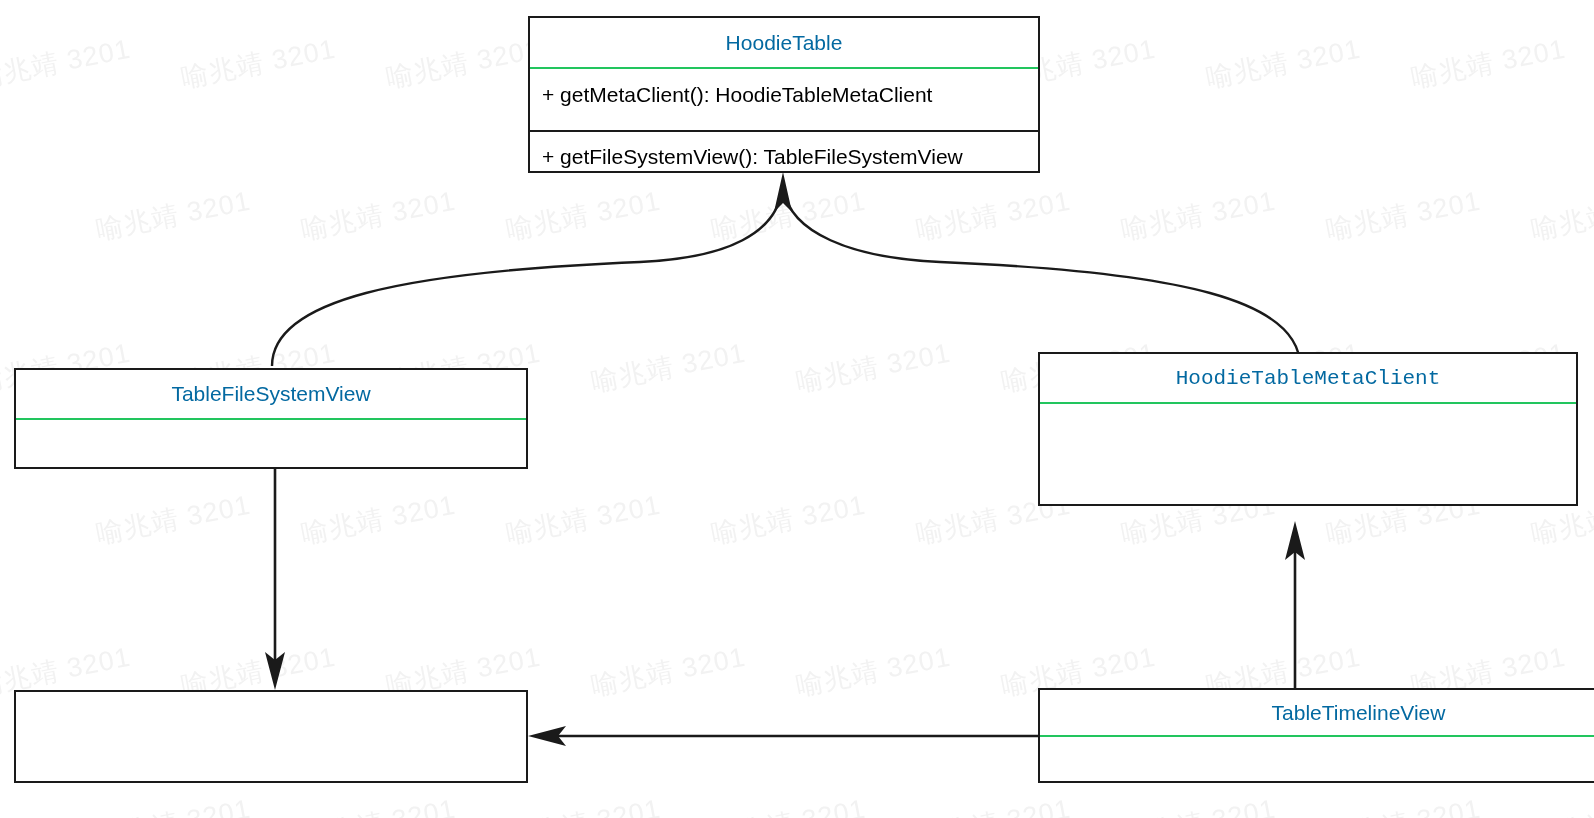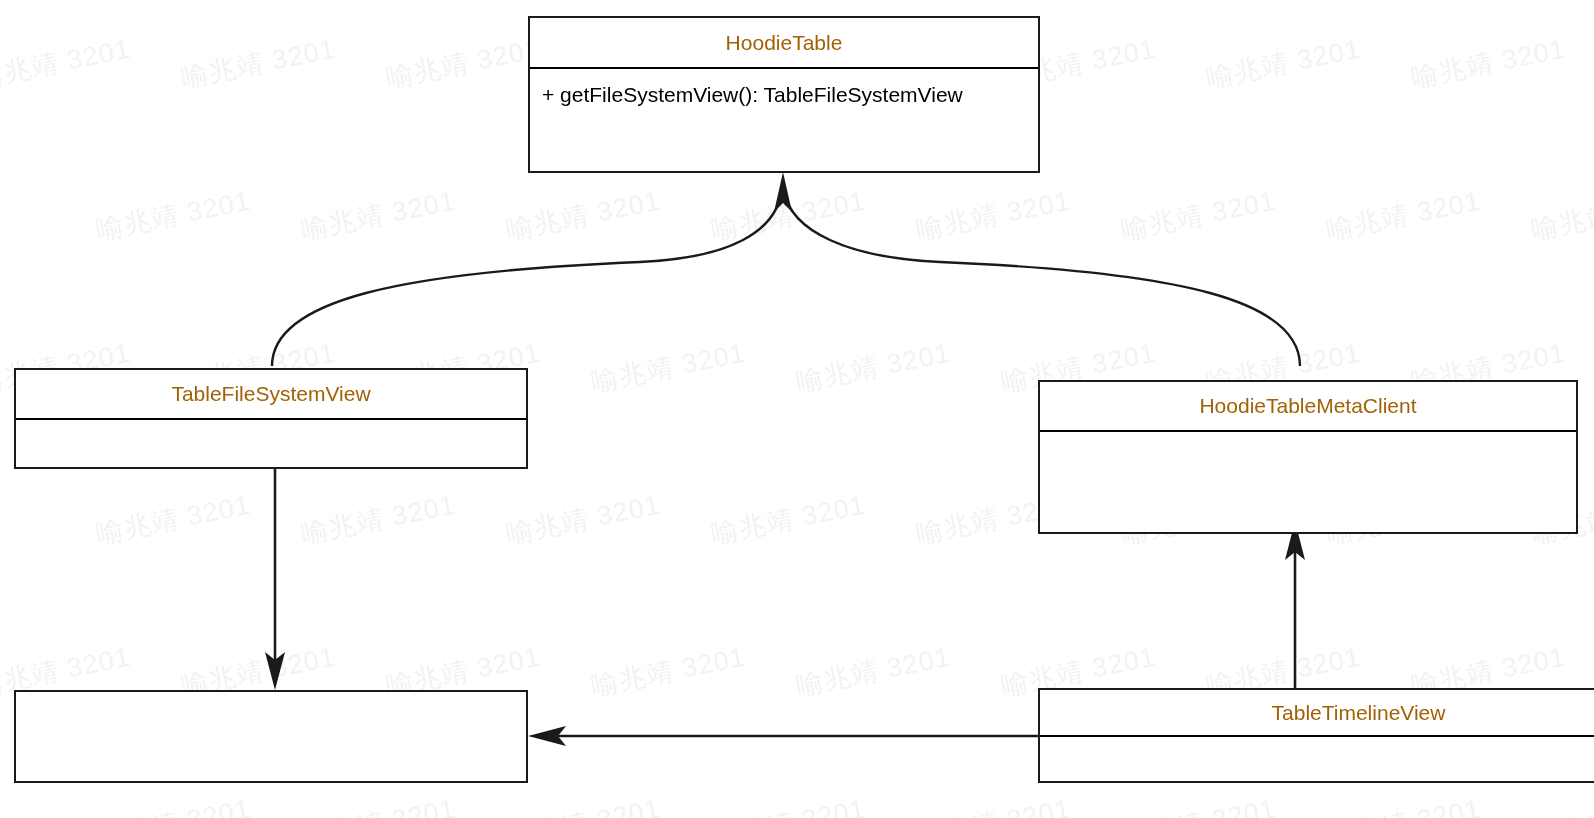--- a/index.html
+++ b/index.html
@@ -53,23 +53,23 @@
     box-sizing: border-box;
     border: 2px solid #1a1a1a;
     background: #ffffff;
     z-index: 3;
   }
   .uml-name {
     box-sizing: border-box;
     display: flex;
     align-items: center;
     justify-content: center;
-    border-bottom: 2px solid #000000;
+    border-bottom: 2px solid #22c55e;
     font-size: 21px;
-    color: #a16207;
+    color: #0369a1;
     text-align: center;
     padding: 16px 8px;
   }
   .uml-members {
     box-sizing: border-box;
   }
   .uml-member {
     box-sizing: border-box;
     display: flex;
     align-items: center;
@@ -88,21 +88,21 @@
 
   
   #class-hoodie-table       { left: 528px; top: 16px;  width: 512px; height: 157px; }
   #class-hoodie-table .uml-name    { height: 51px; }
   #class-hoodie-table .uml-member  { height: 51px; }
 
   #class-table-file-system-view { left: 14px;  top: 368px; width: 514px; height: 101px; }
   #class-table-file-system-view .uml-name { height: 50px; }
   #class-table-file-system-view .uml-members.empty { height: 47px; }
 
-  #class-hoodie-table-meta-client { left: 1038px; top: 380px; width: 540px; height: 154px; }
+  #class-hoodie-table-meta-client { left: 1038px; top: 352px; width: 540px; height: 154px; font-family: Liberation Mono, monospace; }
   #class-hoodie-table-meta-client .uml-name   { height: 50px; }
   #class-hoodie-table-meta-client .uml-member { height: 50px; }
 
   #class-embedded-timeline-service { left: 14px; top: 690px; width: 514px; height: 93px; }
   #class-embedded-timeline-service .uml-name { height: 46px; }
   #class-embedded-timeline-service .uml-members.empty { height: 43px; }
 
   #class-table-timeline-view { left: 1038px; top: 688px; width: 641px; height: 95px; }
   #class-table-timeline-view .uml-name { height: 47px; }
   #class-table-timeline-view .uml-members.empty { height: 44px; }
@@ -197,20 +197,21 @@
 
     <g>
       <line x1="1578" y1="736" x2="553" y2="736" stroke="#1a1a1a" stroke-width="2.6"></line>
       <path d="M 528 736 L 566 726 L 558 736 L 566 746 Z" fill="#1a1a1a"></path>
     </g>
   </svg>
 
   <div class="uml-class" id="class-hoodie-table">
     <div class="uml-name">HoodieTable</div>
     <div class="uml-members">
+      <div class="uml-member">+ getMetaClient(): HoodieTableMetaClient</div>
       <div class="uml-member">+ getFileSystemView(): TableFileSystemView</div>
     </div>
   </div>
 
   <div class="uml-class" id="class-table-file-system-view">
     <div class="uml-name">TableFileSystemView</div>
     <div class="uml-members empty"></div>
   </div>
 
   <div class="uml-class" id="class-hoodie-table-meta-client">

